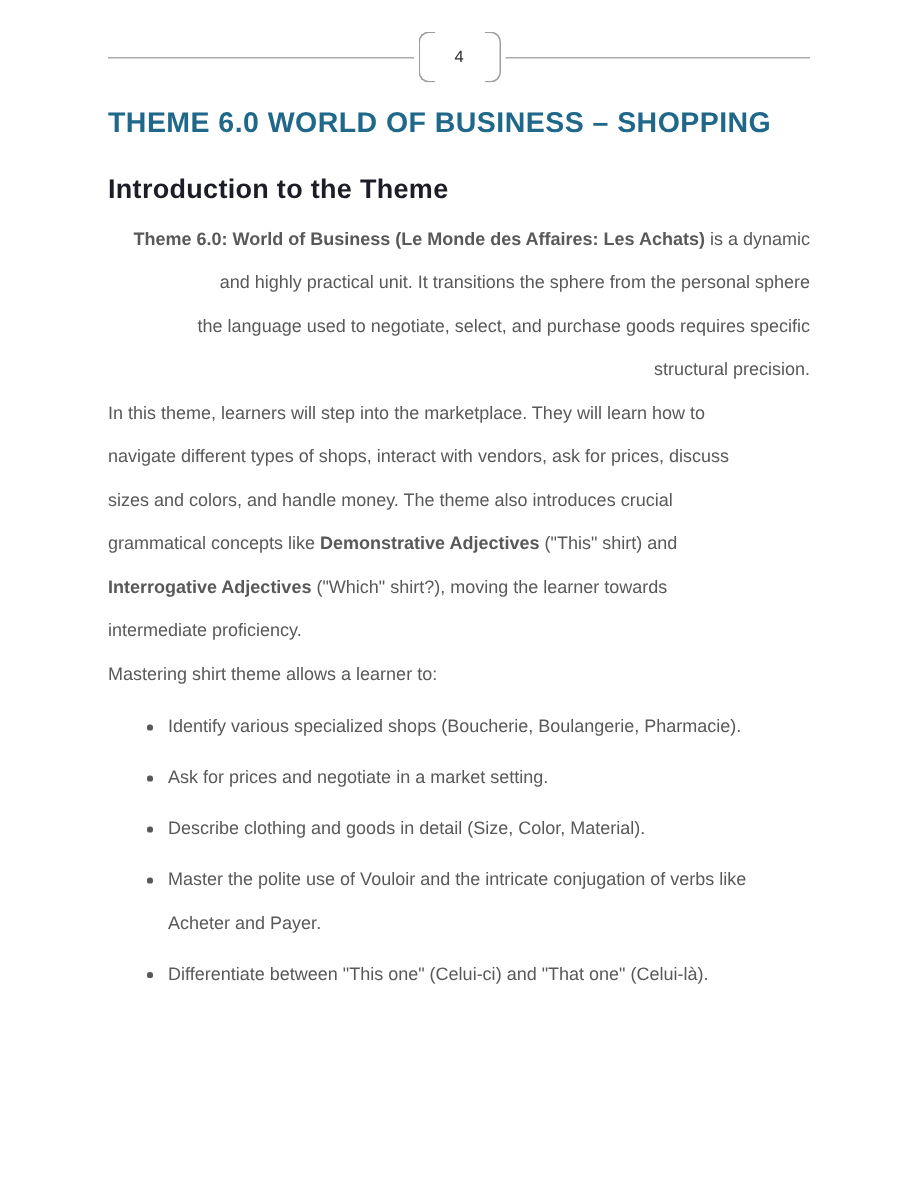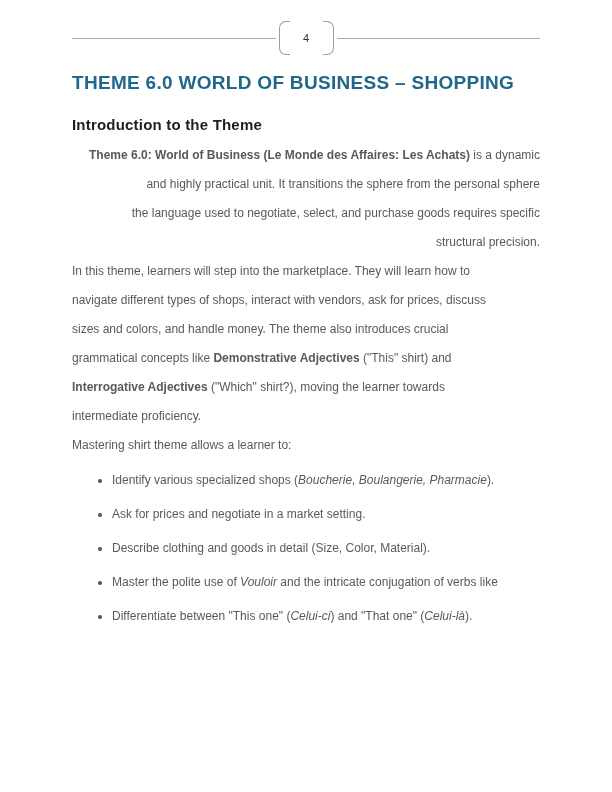--- a/index.html
+++ b/index.html
@@ -37,29 +37,29 @@
   }
   .doc-title {
     margin: 16px 0 0 0;
     text-align: left;
     font-size: 19px; font-weight: bold;
     letter-spacing: 0.3px;
     color: var(--title, #20688a);
   }
   .section-heading {
     margin: 22px 0 0 0;
-    font-size: 15px; font-weight: bold;
+    font-size: 18px; font-weight: bold;
     letter-spacing: 0.2px;
     color: var(--heading, #1d1d27);
   }
   .body-text { font-size: 12px; color: var(--body, #595959); }
   .body-text.first { margin-top: 8px; text-align: right; }
   .line { height: 29px; line-height: 29px; white-space: nowrap; }
   .b { font-weight: bold; }
-  .i { font-style: italic; }
+  .i { }
   .bullet-list { margin: 6px 0 0 0; padding: 0; list-style: none; }
   .bullet-list li {
     position: relative;
     padding-left: 40px;
     margin-bottom: 5px;
     font-size: 12px; color: var(--body, #595959);
   }
   .bullet-list li::before {
     content: "";
     position: absolute; left: 26px; top: 13px;
@@ -107,19 +107,20 @@
         <div class="line"><span>Identify various specialized shops (</span><span class="i">Boucherie, Boulangerie, Pharmacie</span><span>).</span></div>
       </li>
       <li>
         <div class="line"><span>Ask for prices and negotiate in a market setting.</span></div>
       </li>
       <li>
         <div class="line"><span>Describe clothing and goods in detail (Size, Color, Material).</span></div>
       </li>
       <li>
         <div class="line"><span>Master the polite use of </span><span class="i">Vouloir</span><span> and the intricate conjugation of verbs like</span></div>
+        <div class="line"><span class="i">Acheter</span><span> and </span><span class="i">Payer</span><span>.</span></div>
       </li>
       <li>
         <div class="line"><span>Differentiate between "This one" (</span><span class="i">Celui-ci</span><span>) and "That one" (</span><span class="i">Celui-là</span><span>).</span></div>
       </li>
     </ul>
 
 </div>
 
 </body></html>

